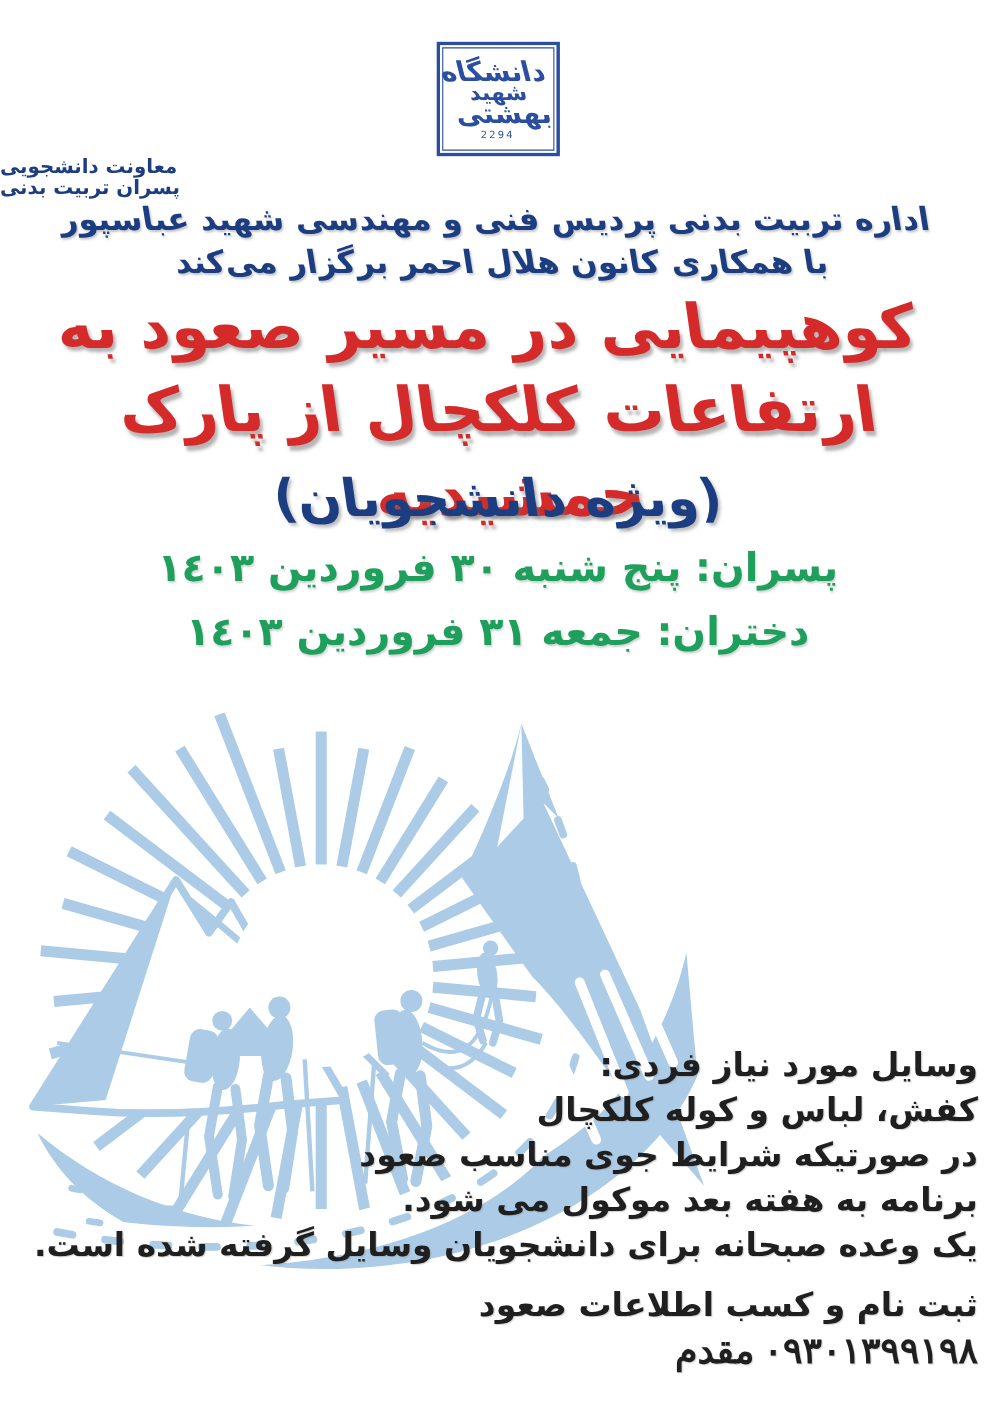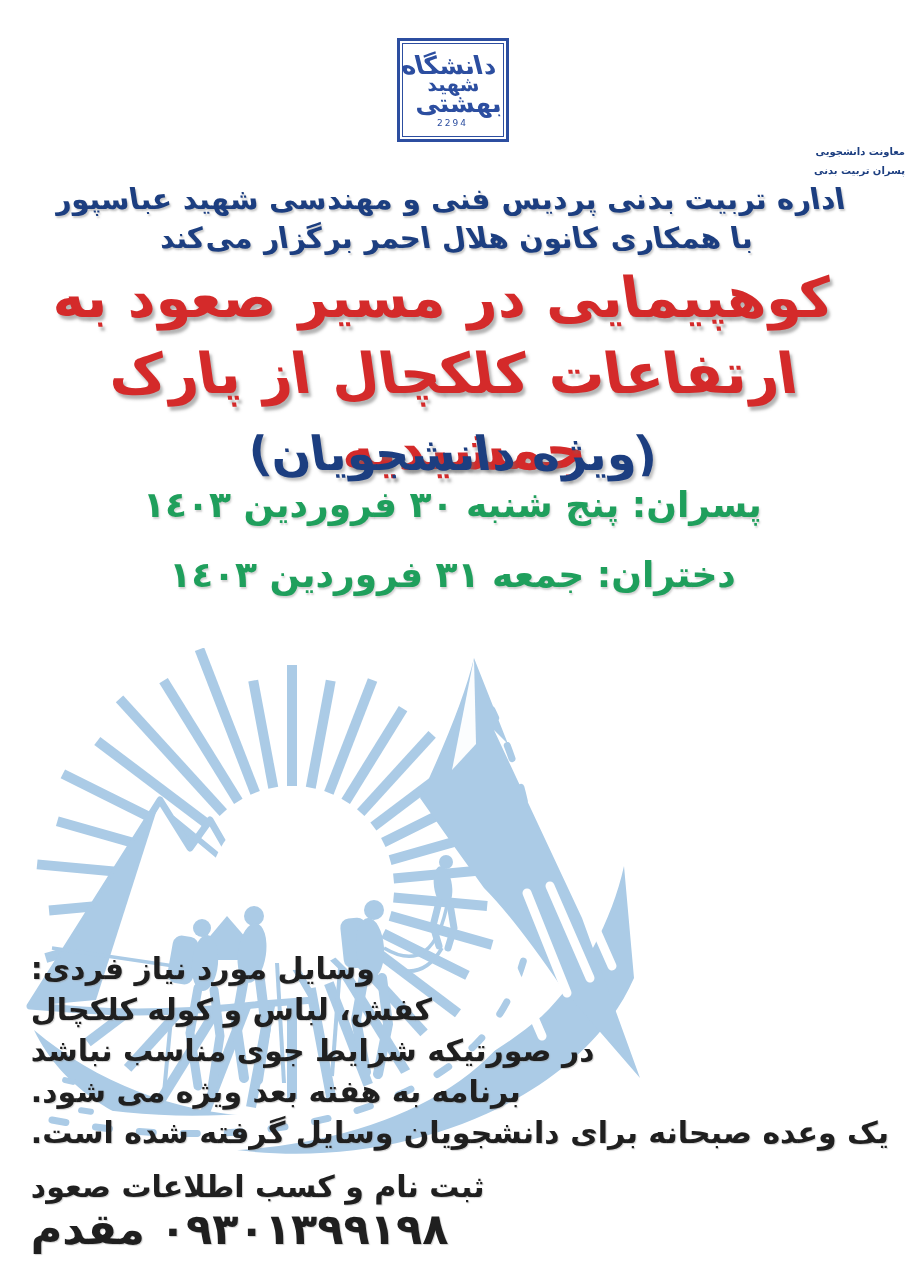--- a/index.html
+++ b/index.html
@@ -14,50 +14,50 @@
   
   .logo-box{position:absolute;top:38px;left:calc(50% - 56px);width:106px;height:98px;
     border:3px solid var(--logoblue,#2c4ea0);box-shadow:inset 0 0 0 2px #fff,inset 0 0 0 3px var(--logoblue,#2c4ea0);
     display:flex;flex-direction:column;align-items:center;justify-content:center;
     color:var(--logoblue,#2c4ea0);}
   .logo-cal{transform:skewX(14deg);font-weight:bold;text-align:center;line-height:1;}
   .logo-w1{font-size:25px;display:block;margin-bottom:-4px;}
   .logo-w2{font-size:20px;display:block;margin-bottom:-3px;}
   .logo-w3{font-size:25px;display:block;}
   .logo-year{font-size:9px;margin-top:2px;letter-spacing:2px;}
-  .logo-caption{position:absolute;top:142px;left:0;right:0;text-align:right;
-    color:var(--navy,#1c3e80);font-size:10px;font-weight:bold;line-height:19px;direction:rtl;padding-left:26px;}
+  .logo-caption{position:absolute;top:142px;left:0;right:0;text-align:left;
+    color:var(--navy,#1c3e80);font-size:18px;font-weight:bold;line-height:19px;direction:rtl;}
 
   
   .rtl{direction:rtl;}
   .org-heading{position:absolute;top:180px;left:0;right:0;text-align:center;
     color:var(--navy,#1c3e80);font-size:29px;font-weight:bold;line-height:39px;
     transform:skewX(9deg);text-shadow:1px 2px 2px rgba(110,110,110,.38);}
   .title-red{position:absolute;top:260px;left:0;right:0;text-align:center;
     color:var(--red,#d42a2a);font-size:56px;font-weight:bold;line-height:76px;
     transform:skewX(8deg);text-shadow:2px 4px 3px rgba(105,105,105,.5);}
   .audience{position:absolute;top:426px;left:0;right:0;text-align:center;
     color:var(--navy,#1c3e80);font-size:47px;font-weight:bold;
     transform:skewX(8deg);text-shadow:2px 3px 3px rgba(110,110,110,.45);}
   .date-line{position:absolute;left:0;right:0;text-align:center;
     color:var(--green,#1f9f5c);font-size:36px;font-weight:bold;
     text-shadow:1px 2px 2px rgba(120,120,120,.35);}
-  .date-boys{top:484px;}
+  .date-boys{top:496px;}
   .date-girls{top:554px;}
 
   
   .art{position:absolute;left:22px;top:648px;width:620px;height:520px;}
   .ray{stroke:var(--lightblue,#abcbe6);stroke-width:10;}
 
   
-  .notes{position:absolute;right:16px;top:948px;text-align:left;direction:rtl;
+  .notes{position:absolute;right:16px;top:948px;text-align:right;direction:rtl;
     color:var(--ink,#1f1f1f);font-size:30px;font-weight:bold;line-height:41px;
     text-shadow:1px 1px 1px rgba(140,140,140,.4);}
   .register-line{margin-top:13px;}
-  .phone-line{font-size:43px;line-height:45px;}
+  .phone-line{font-size:33px;line-height:45px;font-family:Liberation Serif, serif;}
 </style>
 </head>
 <body>
 
 <div class="poster">
 
   <div class="logo-box">
     <div class="logo-cal">
       <span class="logo-w1">دانشگاه</span>
       <span class="logo-w2">شهید</span>
@@ -184,20 +184,20 @@
       <rect x="56" y="460" width="16" height="6" rx="3" transform="rotate(8 64 463)"></rect>
       <rect x="90" y="452" width="16" height="6" rx="3" transform="rotate(4 98 455)"></rect>
       <rect x="124" y="448" width="16" height="6" rx="3"></rect>
       <rect x="40" y="430" width="14" height="6" rx="3" transform="rotate(12 47 433)"></rect>
     </g>
   </svg>
 
   <div class="notes">
     <div>وسایل مورد نیاز فردی:</div>
     <div>کفش، لباس و کوله کلکچال</div>
-    <div>در صورتیکه شرایط جوی مناسب نباشد</div>
-    <div>برنامه به هفته بعد ویژه می شود.</div>
+    <div>در صورتیکه شرایط جوی مناسب صعود</div>
+    <div>برنامه به هفته بعد موکول می شود.</div>
     <div>یک وعده صبحانه برای دانشجویان وسایل گرفته شده است.</div>
     <div class="register-line">ثبت نام و کسب اطلاعات صعود</div>
     <div class="phone-line">٠٩٣٠١٣٩٩١٩٨ مقدم</div>
   </div>
 
 </div>
 
 </body></html>

